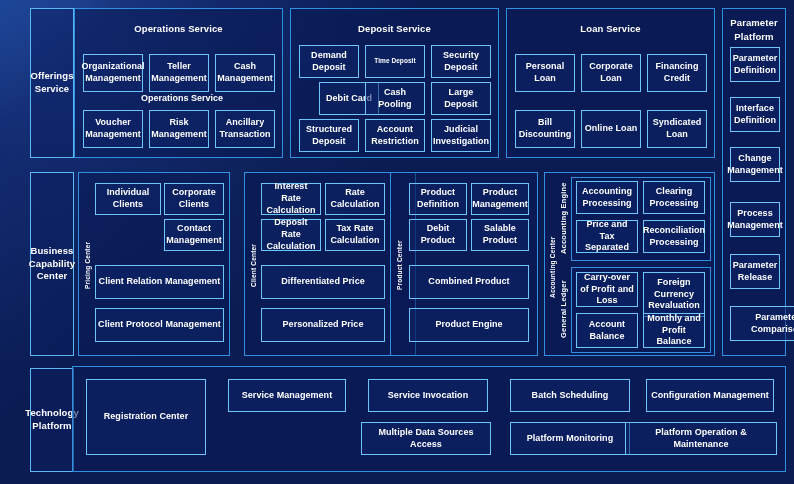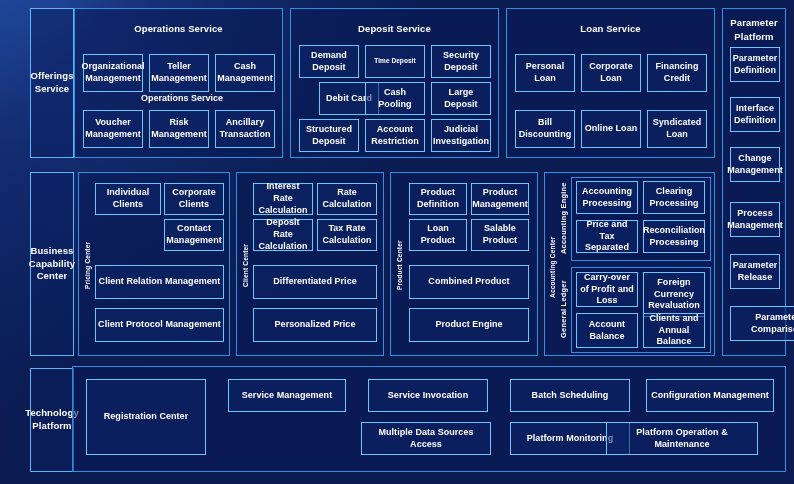--- a/index.html
+++ b/index.html
@@ -140,64 +140,64 @@
 
   <div class="group" style="left:78px; top:172px; width:152px; height:184px;">
     <div class="vlabel" style="left:2px; top:20px; width:12px; height:144px;">Pricing Center</div>
     <div class="cell" style="left:16px; top:10px; width:66px; height:32px;">Individual Clients</div>
     <div class="cell" style="left:85px; top:10px; width:60px; height:32px;">Corporate Clients</div>
     <div class="cell" style="left:85px; top:46px; width:60px; height:32px;">Contact Management</div>
     <div class="cell wide" style="left:16px; top:92px; width:129px; height:34px;">Client Relation Management</div>
     <div class="cell wide" style="left:16px; top:135px; width:129px; height:34px;">Client Protocol Management</div>
   </div>
 
-  <div class="group" style="left:236px; top:172px; width:148px; height:184px;text-decoration:underline;">
+  <div class="group" style="left:244px; top:172px; width:172px; height:184px;text-decoration:underline;">
     <div class="vlabel" style="left:2px; top:20px; width:12px; height:144px;">Client Center</div>
     <div class="cell" style="left:16px; top:10px; width:60px; height:32px;">Interest Rate Calculation</div>
     <div class="cell" style="left:80px; top:10px; width:60px; height:32px;">Rate Calculation</div>
     <div class="cell" style="left:16px; top:46px; width:60px; height:32px;">Deposit Rate Calculation</div>
     <div class="cell" style="left:80px; top:46px; width:60px; height:32px;">Tax Rate Calculation</div>
     <div class="cell wide" style="left:16px; top:92px; width:124px; height:34px;">Differentiated Price</div>
     <div class="cell wide" style="left:16px; top:135px; width:124px; height:34px;">Personalized Price</div>
   </div>
 
   <div class="group" style="left:390px; top:172px; width:148px; height:184px;">
     <div class="vlabel" style="left:2px; top:20px; width:12px; height:144px;">Product Center</div>
     <div class="cell" style="left:18px; top:10px; width:58px; height:32px;">Product Definition</div>
     <div class="cell" style="left:80px; top:10px; width:58px; height:32px;">Product Management</div>
-    <div class="cell" style="left:18px; top:46px; width:58px; height:32px;">Loan Product</div>
+    <div class="cell" style="left:18px; top:46px; width:58px; height:32px;">Debit Product</div>
     <div class="cell" style="left:80px; top:46px; width:58px; height:32px;">Salable Product</div>
     <div class="cell wide" style="left:18px; top:92px; width:120px; height:34px;">Combined Product</div>
     <div class="cell wide" style="left:18px; top:135px; width:120px; height:34px;">Product Engine</div>
   </div>
 
   <div class="group" style="left:544px; top:172px; width:171px; height:184px;">
     <div class="vlabel" style="left:1px; top:34px; width:12px; height:120px;">Accounting Center</div>
     <div class="vlabel big" style="left:12px; top:6px; width:13px; height:78px;">Accounting Engine</div>
     <div class="vlabel big" style="left:12px; top:96px; width:13px; height:80px;">General  Ledger</div>
 
     <div class="subgroup" style="left:26px; top:4px; width:140px; height:84px;"></div>
     <div class="subgroup" style="left:26px; top:94px; width:140px; height:86px;"></div>
 
     <div class="cell" style="left:31px; top:8px; width:62px; height:33px;">Accounting Processing</div>
     <div class="cell" style="left:98px; top:8px; width:62px; height:33px;">Clearing Processing</div>
     <div class="cell" style="left:31px; top:47px; width:62px; height:33px;">Price and Tax Separated</div>
     <div class="cell" style="left:98px; top:47px; width:62px; height:33px;">Reconciliation Processing</div>
     <div class="cell" style="left:31px; top:99px; width:62px; height:35px;">Carry-over of Profit and Loss</div>
     <div class="cell" style="left:98px; top:99px; width:62px; height:45px;">Foreign Currency Revaluation</div>
     <div class="cell" style="left:31px; top:140px; width:62px; height:35px;">Account Balance</div>
-    <div class="cell" style="left:98px; top:140px; width:62px; height:35px;">Clients and Annual Balance</div>
+    <div class="cell" style="left:98px; top:140px; width:62px; height:35px;">Monthly and Profit Balance</div>
   </div>
 
   <div class="rowlabel" style="left:30px; top:368px; width:44px; height:104px;">Technology Platform</div>
 
   <div class="group" style="left:72px; top:366px; width:714px; height:106px;">
     <div class="cell wide" style="left:13px; top:12px; width:120px; height:76px;">Registration Center</div>
     <div class="cell wide" style="left:155px; top:12px; width:118px; height:33px;">Service Management</div>
     <div class="cell wide" style="left:295px; top:12px; width:120px; height:33px;">Service Invocation</div>
     <div class="cell wide" style="left:288px; top:55px; width:130px; height:33px;">Multiple Data Sources Access</div>
     <div class="cell wide" style="left:437px; top:12px; width:120px; height:33px;">Batch Scheduling</div>
     <div class="cell wide" style="left:437px; top:55px; width:120px; height:33px;">Platform Monitoring</div>
     <div class="cell wide" style="left:573px; top:12px; width:128px; height:33px;">Configuration Management</div>
-    <div class="cell wide" style="left:533px; top:55px; width:152px; height:33px;">Platform Operation &amp; Maintenance</div>
+    <div class="cell wide" style="left:552px; top:55px; width:152px; height:33px;">Platform Operation &amp; Maintenance</div>
   </div>
 
 </div>
 
 </body></html>

